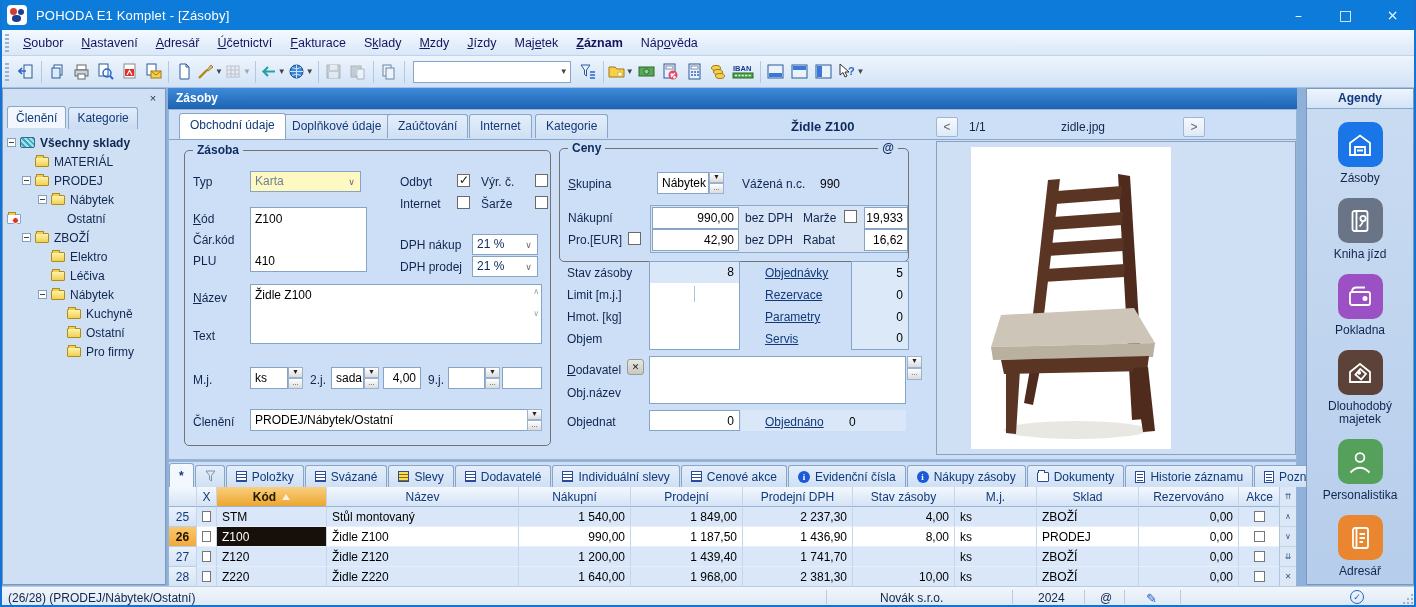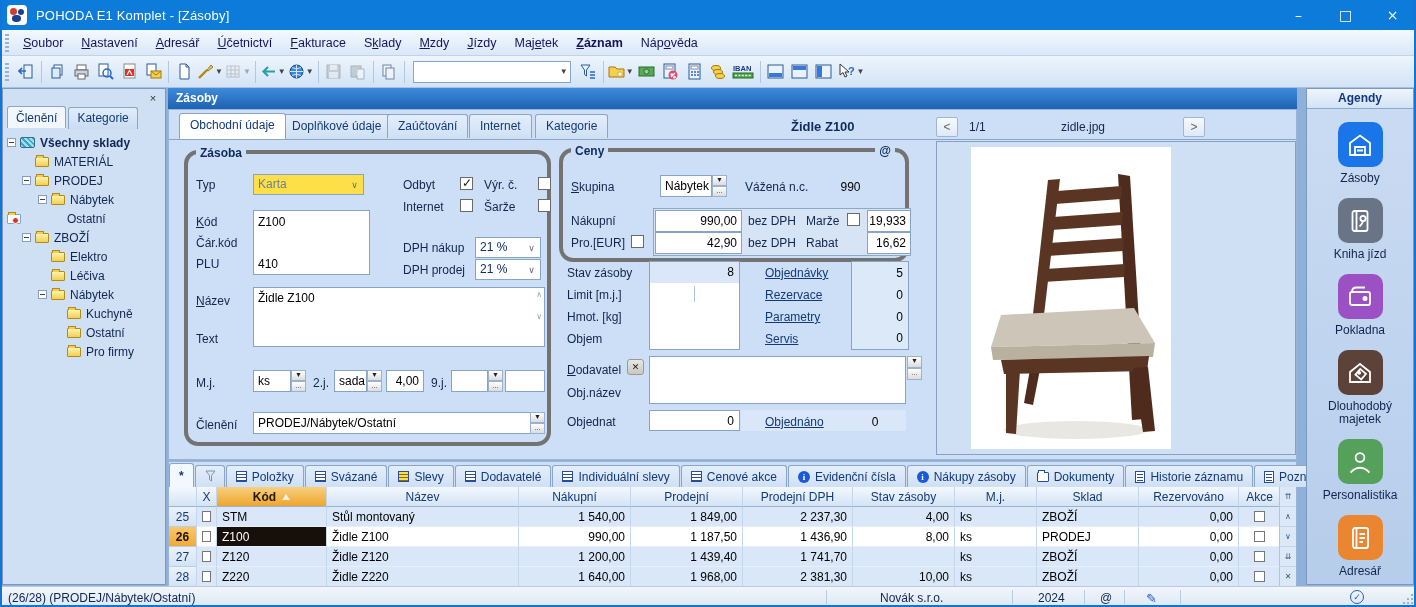--- a/index.html
+++ b/index.html
@@ -51,33 +51,33 @@
   
   .center-header{position:absolute;left:168px;top:88px;width:1129px;height:21px;background:linear-gradient(#3f8ada,#1d63b2);color:#fff;font-weight:bold;line-height:21px;padding-left:8px;z-index:5}
   .form-panel{position:absolute;left:168px;top:109px;width:1129px;height:351px;background:#cddff6;border:1px solid #9ab4d6;z-index:5}
   .ftab{position:absolute;top:4px;height:24px;line-height:22px;padding:0 10px;border:1px solid #8aa6c6;border-bottom:none;border-radius:3px 3px 0 0;background:linear-gradient(#e4eefb,#cfe0f4);color:#123a7a;white-space:nowrap}
   .ftab.active{background:#ffffff;height:26px;top:3px;z-index:2}
   .tabline{position:absolute;left:0;top:29px;width:100%;height:1px;background:#8aa6c6}
   .rec-title{position:absolute;top:9px;font-weight:bold;font-size:13px;color:#0e2a5e}
   .nav-btn{position:absolute;top:7px;width:22px;height:20px;background:linear-gradient(#f6fafe,#dde9f7);border:1px solid #9fb6d2;border-radius:2px;text-align:center;line-height:18px;color:#666}
   .nav-txt{position:absolute;top:10px;color:#10264f}
   
-  .grp{position:absolute;border:4px solid #737373;border-radius:14px}
+  .grp{position:absolute;border:1px solid #737373;border-radius:5px}
   .grp>.leg{position:absolute;top:-8px;left:8px;background:#cddff6;padding:0 4px;font-weight:bold;color:#0e2a5e}
   .grp>.leg-r{position:absolute;top:-8px;right:10px;background:#cddff6;padding:0 4px;font-weight:bold;color:#0e2a5e}
   .lbl{position:absolute;color:#10264f;white-space:nowrap}
   .lbl u{text-decoration:underline}
   .box{position:absolute;background:#fff;border:1px solid #86a4c6}
   .val{position:absolute;color:#000;white-space:nowrap}
-  .val.r{text-align:center}
+  .val.r{text-align:left}
   .cb{position:absolute;width:13px;height:13px;background:#fff;border:1px solid #6a6a6a}
   .cb.checked::before{content:"✓";position:absolute;left:1px;top:-2px;font-size:12px;color:#1a1a1a}
   .sel{position:absolute;background:#fff;border:1px solid #86a4c6}
   .sel .ar{position:absolute;right:1px;top:0;bottom:0;width:15px;display:flex;align-items:center;justify-content:center;color:#667;font-size:9px}
-  .sel.dis{background:#fde047;color:#6d7f94}
+  .sel.dis{background:#fef9c3;color:#6d7f94}
   .sel .vtext{position:absolute;left:4px;top:2px;white-space:nowrap}
   .mbs{position:absolute;width:15px;display:flex;flex-direction:column}
   .mb{flex:1;border:1px solid #98b2d0;background:linear-gradient(#ffffff,#dcdcdc);font-size:7px;line-height:8px;text-align:center;color:#222;overflow:hidden}
   .link{position:absolute;color:#123a7a;text-decoration:underline;white-space:nowrap}
   .shade{position:absolute;background:#d9e7f8}
   
   .img-panel{position:absolute;left:767px;top:31px;width:360px;height:314px;background:#cfe0f5;border:1px solid #8aa0c0}
   .img-white{position:absolute;left:34px;top:5px;width:200px;height:302px;background:#fff}
   
   .bt-strip{position:absolute;left:168px;top:461px;width:1129px;height:26px;background:#cddff6;border:1px solid #9ab4d6;border-bottom:none;display:flex;align-items:flex-end;z-index:5}

